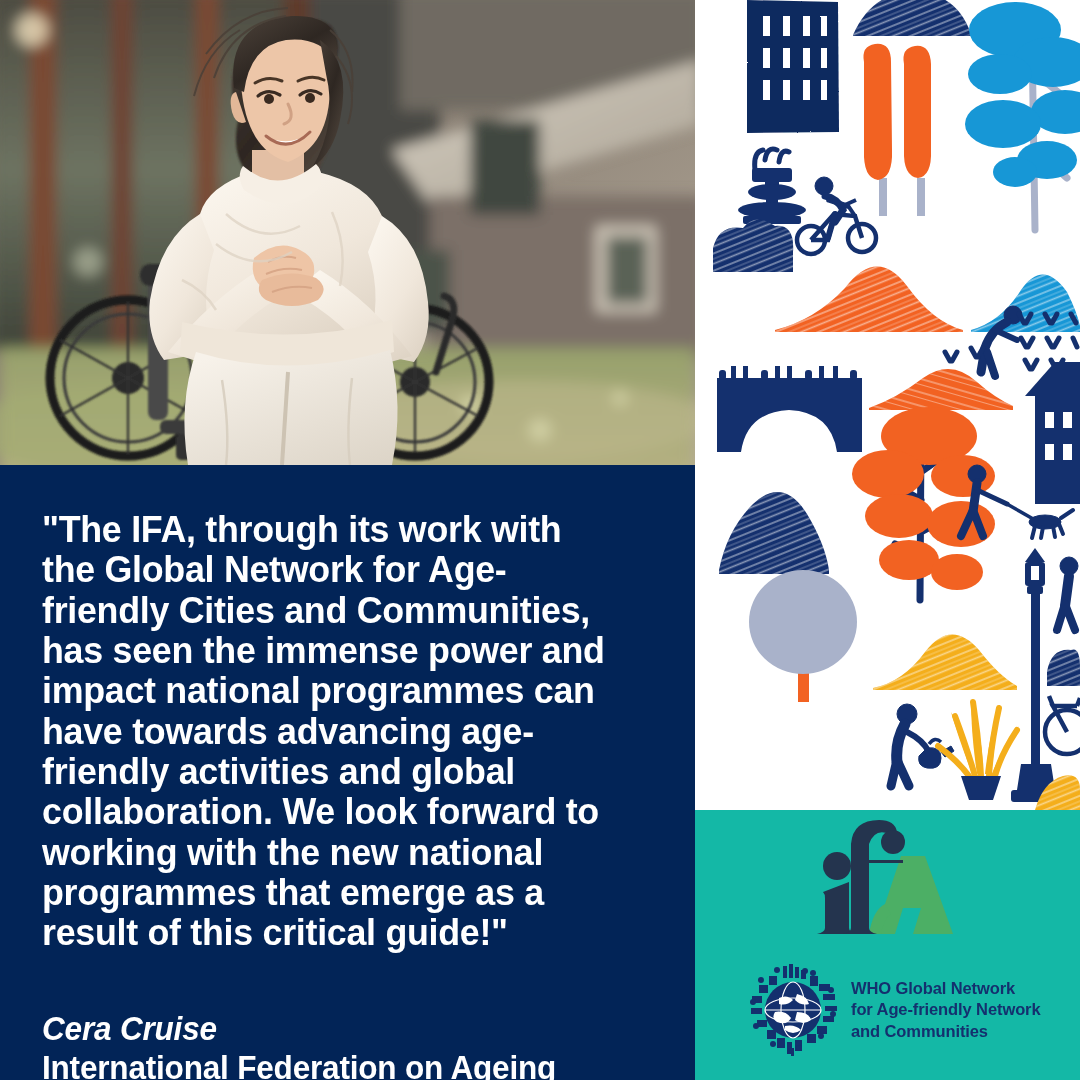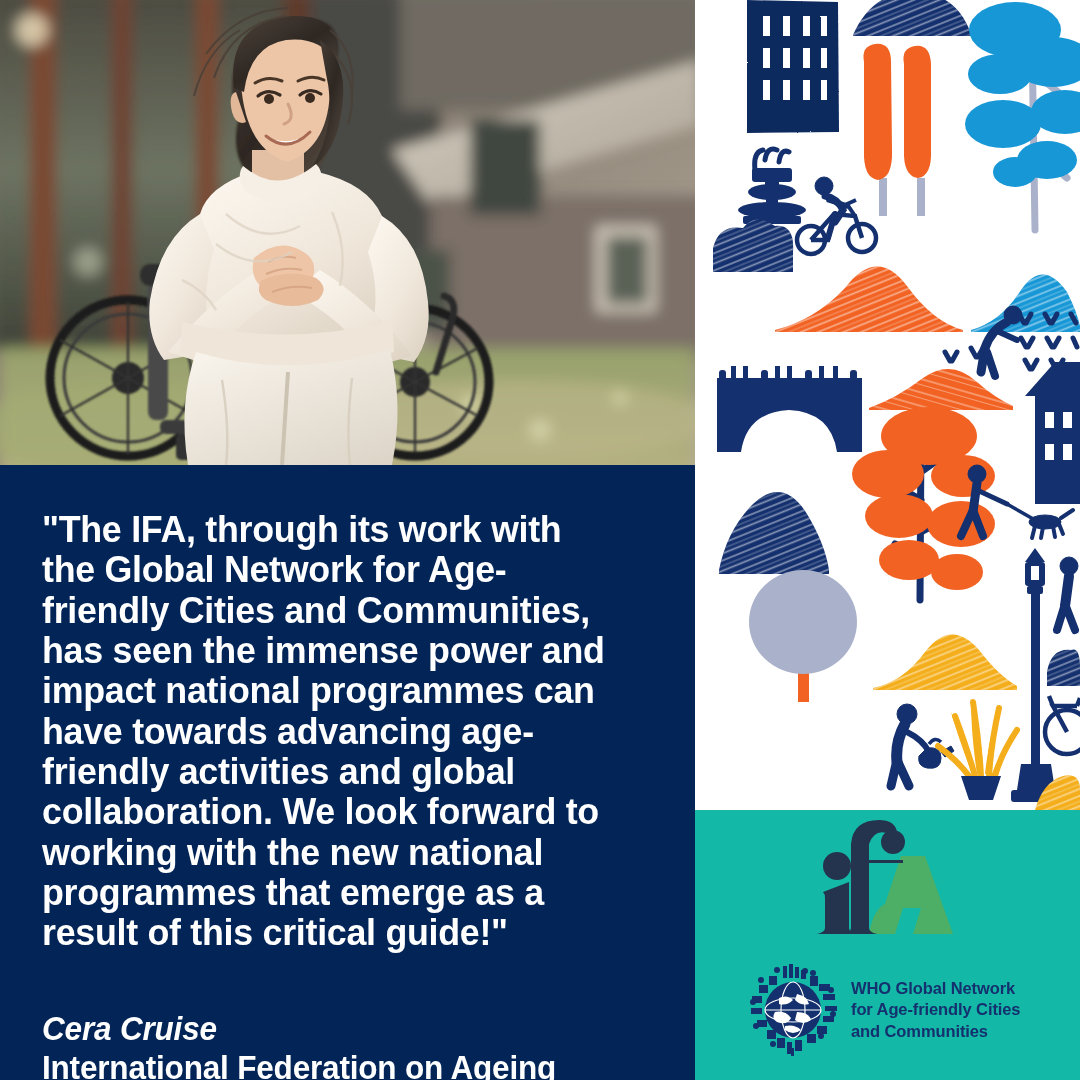--- a/index.html
+++ b/index.html
@@ -662,18 +662,18 @@
           </g>
           <g fill="none" stroke="#ffffff" stroke-width="1.2">
             <ellipse cx="46" cy="46" rx="28" ry="12"></ellipse>
             <ellipse cx="46" cy="46" rx="12" ry="28"></ellipse>
             <line x1="18" y1="46" x2="74" y2="46"></line>
           </g>
         </svg>
       </div>
       <div class="who-text">
         <span>WHO Global Network</span>
-        <span>for Age-friendly Cities</span>
+        <span>for Age-friendly Network</span>
         <span>and Communities</span>
       </div>
     </div>
   </div>
 </div>
 
 </body></html>

